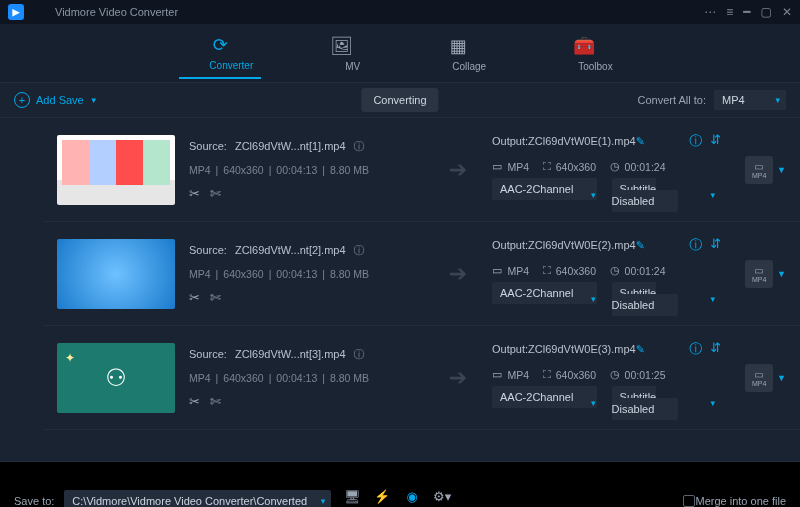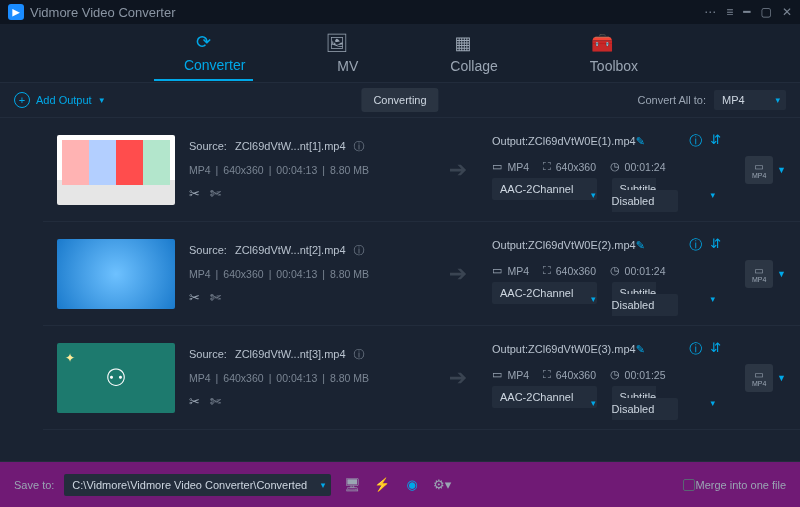--- a/index.html
+++ b/index.html
@@ -1,26 +1,26 @@
 <!DOCTYPE html>
 <html><head>
 <meta charset="utf-8">
 <style>
 * { margin:0; padding:0; box-sizing:border-box; font-family:Arial,sans-serif; }
 body { width:800px; height:507px; background:#1a2332; color:#9aa5b3; font-size:11px; overflow:hidden; }
 .titlebar { height:24px; background:#0e1520; display:flex; align-items:center; padding:0 8px; }
 .titlebar .logo { width:16px; height:16px; background:#1a8cff; border-radius:3px; margin-right:6px; display:flex; align-items:center; justify-content:center; color:#fff; font-size:9px; font-weight:bold; }
-.titlebar .title { color:#8a95a3; font-size:13px; }
+.titlebar .title { color:#8a95a3; font-size:11px;margin-left:25px; }
 .titlebar .wincontrols { margin-left:auto; display:flex; gap:10px; }
 .titlebar .wincontrols span { color:#7a8593; cursor:pointer; font-size:12px; }
 .nav { height:58px; display:flex; justify-content:center; align-items:center; gap:54px; background:#17202e; }
 .nav-item { display:flex; flex-direction:column; align-items:center; gap:4px; color:#9aa5b3; cursor:pointer; padding:6px 8px; }
 .nav-item.active { color:#00a8e8; border-bottom:2px solid #00a8e8; }
 .nav-item .icon { font-size:18px; }
-.nav-item .label { font-size:14px;padding-left:22px; }
+.nav-item .label { font-size:10px;padding-left:22px; }
 .toolbar { height:36px; display:flex; align-items:center; padding:0 14px; background:#1a2332; border-top:1px solid #222c3c; border-bottom:1px solid #222c3c; }
 .addfiles { display:flex; align-items:center; gap:6px; color:#00a8e8; cursor:pointer; }
 .addfiles .plus { width:16px; height:16px; border:1.5px solid #00a8e8; border-radius:50%; display:flex; align-items:center; justify-content:center; font-size:11px; }
 .tabtoggle { margin-left:auto; margin-right:auto; display:flex; position:absolute; left:50%; transform:translateX(-50%);flex-direction:column; }
 .toolbar { position:relative; }
 .tabtoggle span { padding:6px 12px; cursor:pointer; font-size:11px; }
 .tabtoggle span.active { background:#2a3442; color:#cdd6e0; border-radius:3px; }
 .convto { margin-left:auto; display:flex; align-items:center; gap:8px; }
 .convto select, .sel { background:#232d3c; color:#cdd6e0; border:none; padding:4px 24px 4px 8px; font-size:11px; border-radius:2px; appearance:none; position:relative; }
 .selwrap { position:relative; display:inline-block; }
@@ -48,21 +48,21 @@
 .outhead .icons span { cursor:pointer; font-size:13px; }
 .outmeta { display:flex; gap:14px; color:#9aa5b3; font-size:10.5px; align-items:center; }
 .outmeta .chip { display:flex; align-items:center; gap:5px; }
 .outmeta .chip .ic { font-size:11px; }
 .selrow { display:flex; gap:10px; }
 .selrow .selwrap { flex:1; }
 .selrow .sel { width:100%; padding:5px 24px 5px 8px; }
 .profile { display:flex; flex-direction:column; align-items:center; gap:2px; margin-left:10px; }
 .profile .box { width:28px; height:28px; background:#2c3644; border-radius:3px; display:flex; align-items:center; justify-content:center; font-size:10px; color:#9aa5b3; cursor:pointer; flex-direction:column; }
 .profwrap { display:flex; align-items:center; gap:4px; }
-.bottombar { height:46px; background:#701a75; display:flex; align-items:center; padding:0 14px; gap:10px; border-top:1px solid #222c3c; }
+.bottombar { height:46px; background:#000000; display:flex; align-items:flex-end; padding:0 14px; gap:10px; border-top:1px solid #222c3c; }
 .bottombar .label { color:#9aa5b3; }
 .pathwrap { position:relative; }
 .pathwrap .sel { width:250px; padding:5px 24px 5px 8px; }
 .bicons { display:flex; gap:8px; }
 .bicons span { width:22px; height:22px; display:flex; align-items:center; justify-content:center; color:#9aa5b3; cursor:pointer; font-size:13px; border-radius:2px; }
 .bicons span.on { color:#00a8e8; }
 .merge { margin-left:auto; display:flex; align-items:center; gap:1px; color:#9aa5b3; cursor:pointer;padding-left:20px; }
 .merge .cb { width:12px; height:12px; border:1px solid #5a6573; border-radius:2px; }
 .convertbtn { background:#00a8e8; color:#fff; border:none; padding:10px 24px; font-size:13px; border-radius:3px; cursor:pointer; margin-left:14px; }
 </style>
@@ -96,21 +96,21 @@
   </div>
   <div class="nav-item">
     <span class="icon">🧰</span>
     <span class="label">Toolbox</span>
   </div>
 </div>
 
 <div class="toolbar">
   <div class="addfiles">
     <span class="plus">+</span>
-    <span>Add Output</span>
+    <span>Add Save</span>
     <span style="font-size:8px;">▼</span>
   </div>
   <div class="tabtoggle">
     <span class="active">Converting</span>
   </div>
   <div class="convto">
     <span>Convert All to:</span>
     <span class="selwrap">
       <span class="sel" style="width:72px;display:inline-block;">MP4</span>
     </span>

